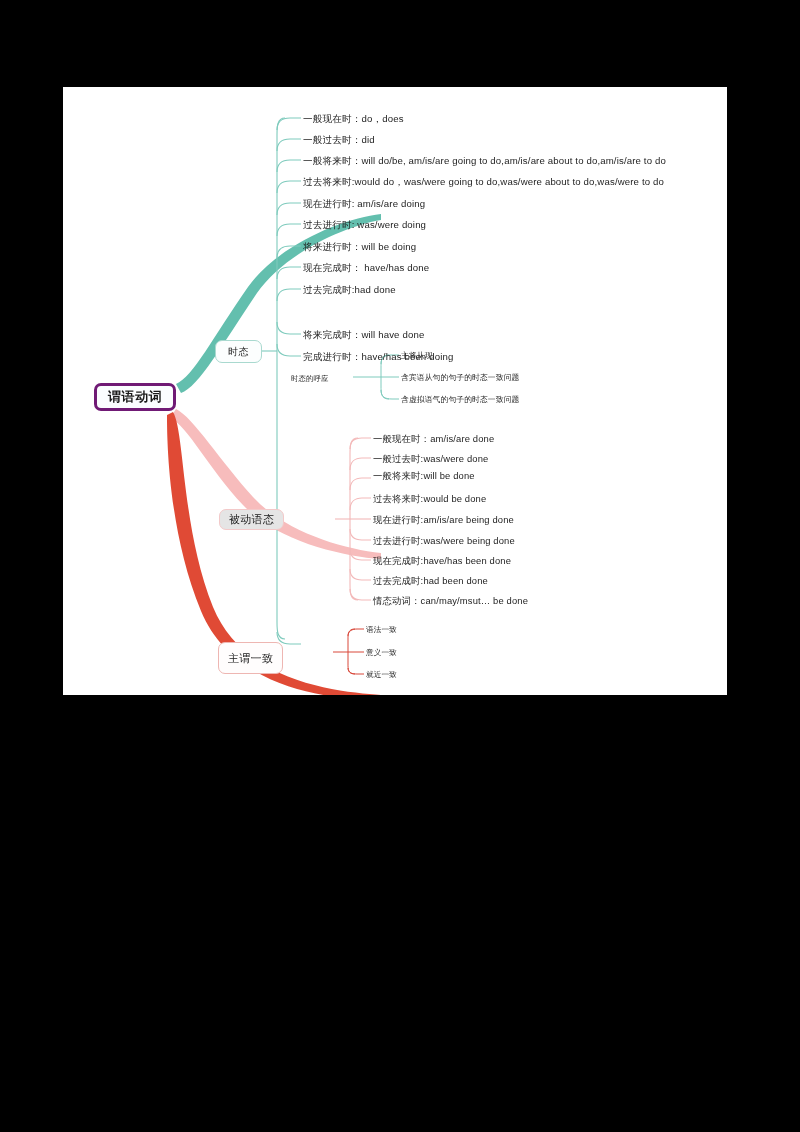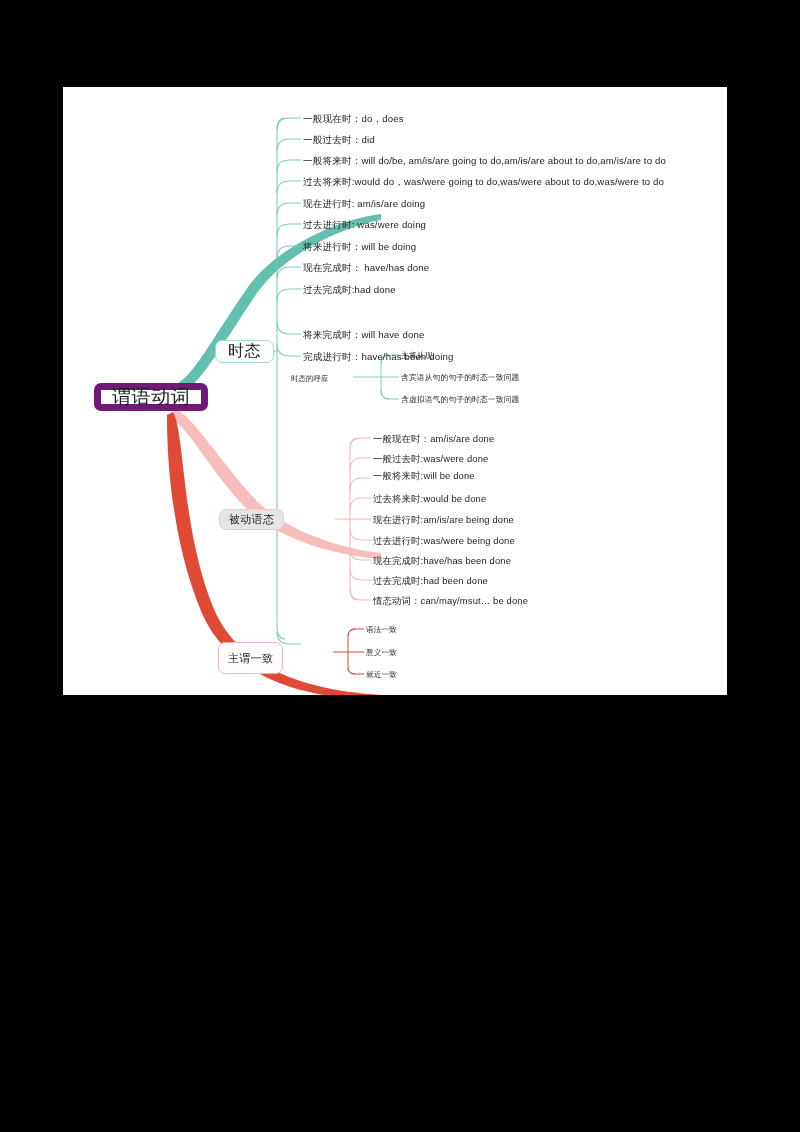--- a/index.html
+++ b/index.html
@@ -34,31 +34,32 @@
     box-sizing: border-box;
     background: #fdfdfd;
     border-radius: 7px;
     display: flex;
     align-items: center;
     justify-content: center;
     white-space: nowrap;
     color: #1b1b1b;
   }
   .node-root {
-    border: 7px solid #701a75;
+    border: 3px solid #701a75;
     background: #fbfdff;
-    font-size: 19px;
+    font-size: 13px;
     padding: 0 11px;
     height: 28px;
     letter-spacing: 0.6px;
+    font-weight: bold;
   }
   .node-main-tense {
     border: 1px solid #a9d9cf;
     background: #fcfefe;
-    font-size: 16px;
+    font-size: 10px;
     padding: 0 12px;
     height: 23px;
     letter-spacing: 0.5px;
   }
   .node-main-passive {
     border: 1px solid #f3c9c9;
     background: #e5e5e5;
     font-size: 11px;
     padding: 0 9px;
     height: 21px;

